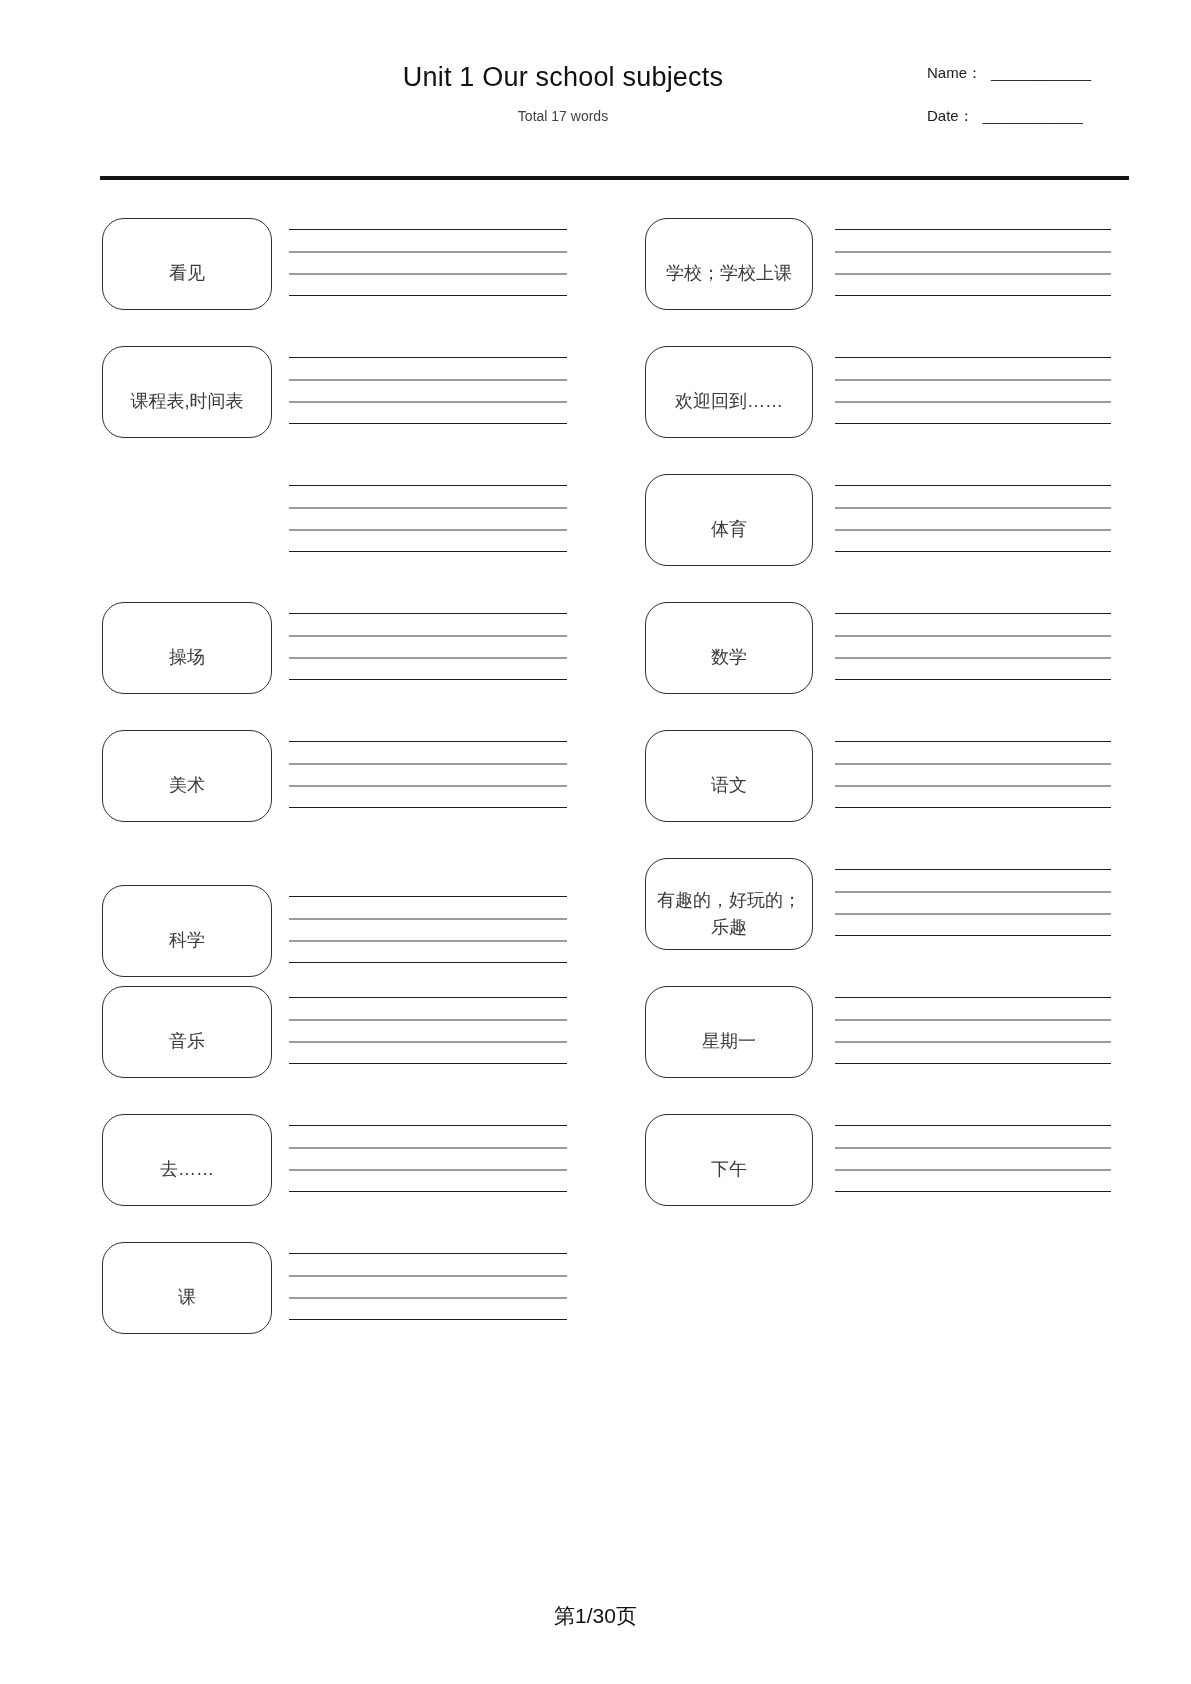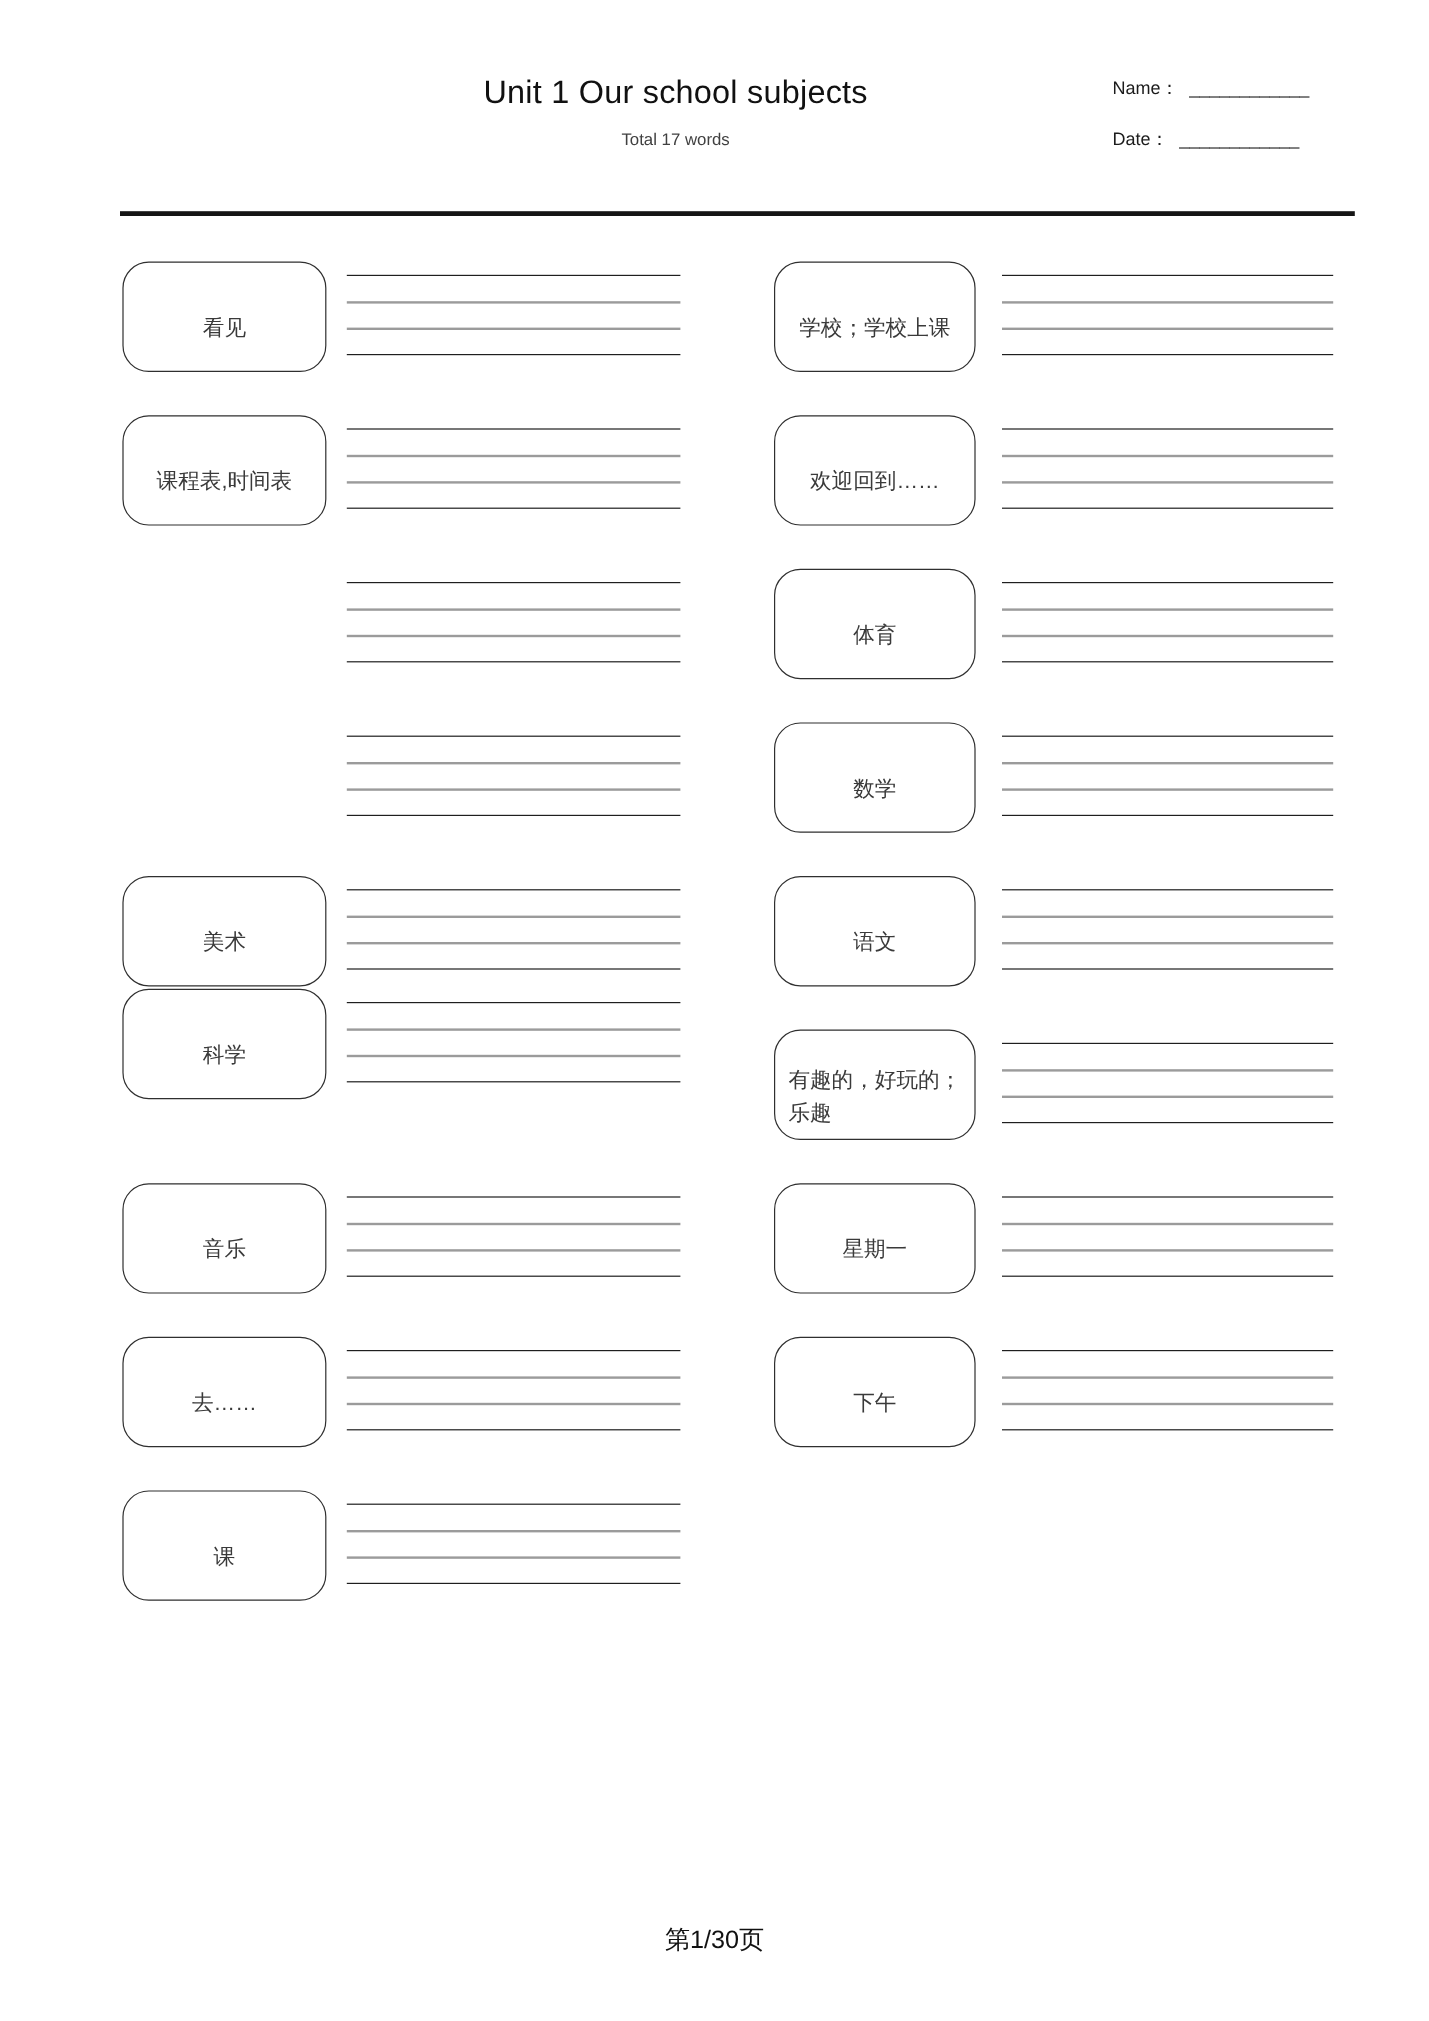--- a/index.html
+++ b/index.html
@@ -84,21 +84,21 @@
     align-items: center;
     justify-content: center;
     padding: 0 8px;
   }
   .col-left  .word-box { width: 170px; }
   .col-right .word-box { width: 168px; }
   .word-label {
     font-size: 18px;
     line-height: 1.45;
     color: var(--text, #3a3a3a);
-    text-align: left;
+    text-align: center;
     white-space: pre-line;
     margin-top: 19px;
   }
 
   .writing-lines {
     position: absolute;
     top: 0;
     height: 92px;
   }
   .col-left  .writing-lines { left: 187px; width: 278px; }
@@ -166,39 +166,42 @@
   </div>
       <div class="word-row" style="top: 474px;">
     <div class="writing-lines">
           <div class="writing-line line-outer" style="top: 11px;"></div>
           <div class="writing-line line-inner" style="top: 33px;"></div>
           <div class="writing-line line-inner" style="top: 55px;"></div>
           <div class="writing-line line-outer" style="top: 77px;"></div>
         </div>
   </div>
       <div class="word-row" style="top: 602px;">
+    <div class="word-box">
+      <div class="word-label">操场</div>
+    </div>
     <div class="writing-lines">
           <div class="writing-line line-outer" style="top: 11px;"></div>
           <div class="writing-line line-inner" style="top: 33px;"></div>
           <div class="writing-line line-inner" style="top: 55px;"></div>
           <div class="writing-line line-outer" style="top: 77px;"></div>
         </div>
   </div>
       <div class="word-row" style="top: 730px;">
     <div class="word-box">
       <div class="word-label">美术</div>
     </div>
     <div class="writing-lines">
           <div class="writing-line line-outer" style="top: 11px;"></div>
           <div class="writing-line line-inner" style="top: 33px;"></div>
           <div class="writing-line line-inner" style="top: 55px;"></div>
           <div class="writing-line line-outer" style="top: 77px;"></div>
         </div>
   </div>
-      <div class="word-row" style="top: 824px; padding-left: 48px;">
+      <div class="word-row" style="top: 885px; padding-left: 48px;">
     <div class="word-box">
       <div class="word-label">科学</div>
     </div>
     <div class="writing-lines">
           <div class="writing-line line-outer" style="top: 11px;"></div>
           <div class="writing-line line-inner" style="top: 33px;"></div>
           <div class="writing-line line-inner" style="top: 55px;"></div>
           <div class="writing-line line-outer" style="top: 77px;"></div>
         </div>
   </div>

